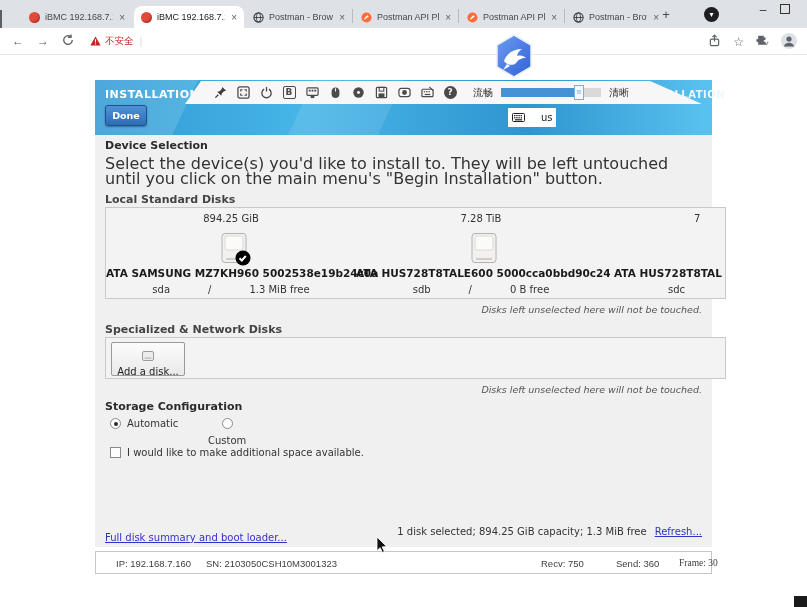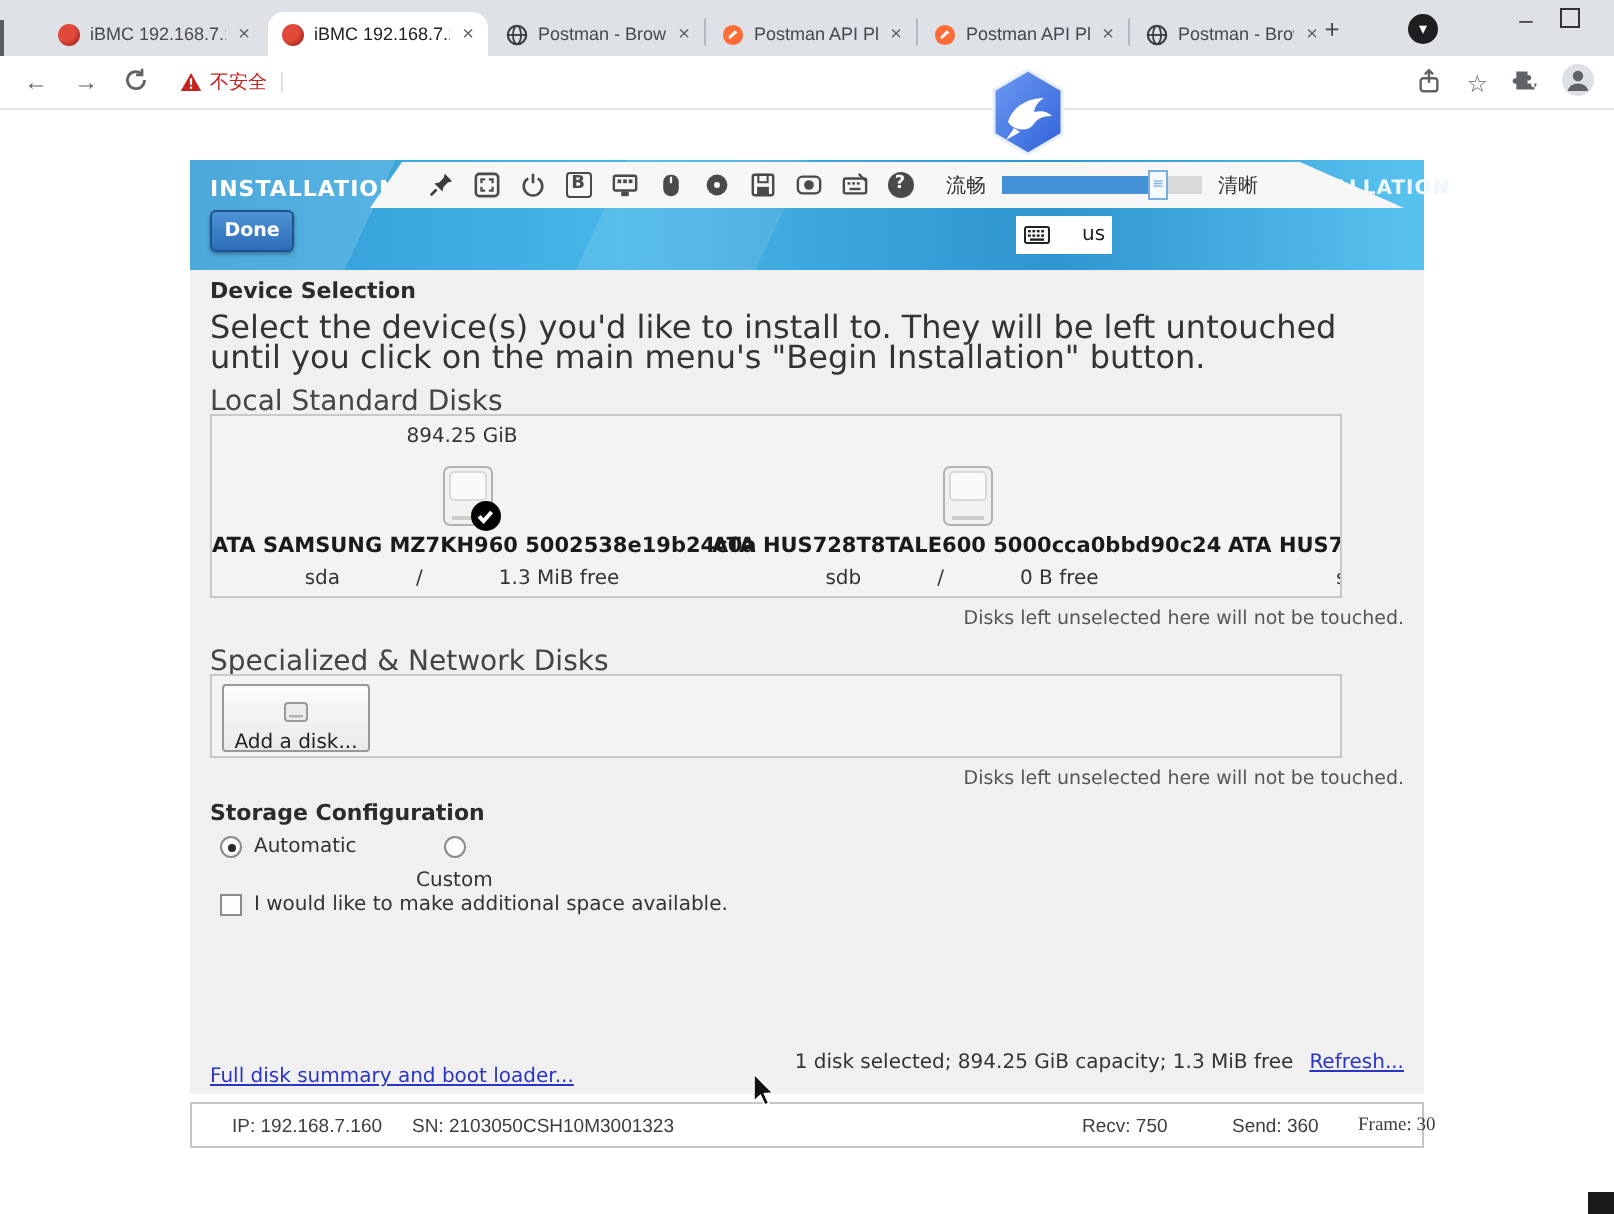--- a/index.html
+++ b/index.html
@@ -67,30 +67,30 @@
   .slider-group { display:flex; align-items:center; margin-left:16px; gap:8px; }
   .slider-label { font-size:10px; color:#333; }
   .slider-track { position:relative; width:100px; height:9px; background:#d9d9d9; }
   .slider-fill { position:absolute; left:0; top:0; height:9px; background:#4593d6; }
   .slider-handle { position:absolute; top:-3px; width:10px; height:15px; background:#f4f9fd;
                    border:1px solid #7aade0; font:7px/13px "DejaVu Sans",sans-serif; color:#7aade0;
                    text-align:center; transform:translateX(-5px); }
   
   .sec-title { position:absolute; font-size:11px; font-weight:bold; color:#2b2b2b; }
   .desc { position:absolute; left:10px; top:21px; width:596px; font-size:16px; color:#333; line-height:15px; }
-  .sub-label { position:absolute; font-size:14px; font-weight:normal; color:#444; }
-  .panel { position:absolute; left:10px; width:566px; background:#f3f3f3; border:1px solid #c9c9c9; overflow:hidden; }
+  .sub-label { position:absolute; font-size:11px; font-weight:bold; color:#444; }
+  .panel { position:absolute; left:10px; width:621px; background:#f3f3f3; border:1px solid #c9c9c9; overflow:hidden; }
   .disk-col { position:absolute; top:0; width:250px; height:92px; }
   .disk-size { position:absolute; top:5px; left:0; width:100%; text-align:center; font-size:10px; color:#333; }
   .disk-ico { position:absolute; top:25px; left:112px; }
   .disk-name { position:absolute; top:59px; left:0; width:100%; text-align:center; font-size:10.5px;
                font-weight:bold; color:#1a1a1a; white-space:nowrap; }
   .disk-devrow { position:absolute; top:76px; left:0; width:100%; display:flex; justify-content:center;
                  gap:38px; font-size:10px; color:#333; }
-  .note { position:absolute; right:10px; font-size:9.5px; color:#555;text-align:center; }
+  .note { position:absolute; right:10px; font-size:9.5px; font-style:italic; color:#555;text-align:center; }
   .add-disk-btn { position:absolute; left:5px; top:4px; width:74px; height:34px; border:1px solid #999;
                   border-radius:2px; background:linear-gradient(#fcfcfc,#e9e9e9); text-align:center; }
   .add-disk-btn .glyph { margin-top:3px; }
   .add-disk-btn .lbl { font-size:10px; color:#222; margin-top:1px; }
   .radio-row { position:absolute; display:flex; align-items:center; gap:6px; font-size:10px; color:#333; }
   .radio { width:11px; height:11px; border-radius:50%; border:1px solid #8a8a8a; background:#fdfdfd; position:relative; }
   .radio.sel::after { content:""; position:absolute; left:2.5px; top:2.5px; width:4px; height:4px;
                       border-radius:50%; background:#2b2b2b; }
   .checkbox { width:11px; height:11px; border:1px solid #8a8a8a; background:#fdfdfd; }
   .link { font-size:10px; color:#2b35c5; text-decoration:underline; }
@@ -357,20 +357,21 @@
       </div>
       <div class="disk-name">ATA SAMSUNG MZ7KH960 5002538e19b24c0a</div>
       <div class="disk-devrow">
         <span>sda</span>
         <span>/</span>
         <span>1.3 MiB free</span>
       </div>
     </div>
 
     <div class="disk-col" style="left:250px;">
+      <div class="disk-size">7.28 TiB</div>
       <div class="disk-ico">
         <svg width="34" height="34" viewBox="0 0 34 34">
             <rect x="4" y="0.5" width="24" height="29" rx="3" fill="#f2f1ef" stroke="#b4b2af" stroke-width="1"></rect>
             <rect x="7" y="3" width="18" height="14" rx="2" fill="#fafaf8" stroke="#dcdad6" stroke-width="1"></rect>
             <rect x="8" y="25" width="16" height="2" fill="#cfcdc9"></rect>
           </svg>
       </div>
       <div class="disk-name">ATA HUS728T8TALE600 5000cca0bbd90c24</div>
       <div class="disk-devrow">
         <span>sdb</span>

